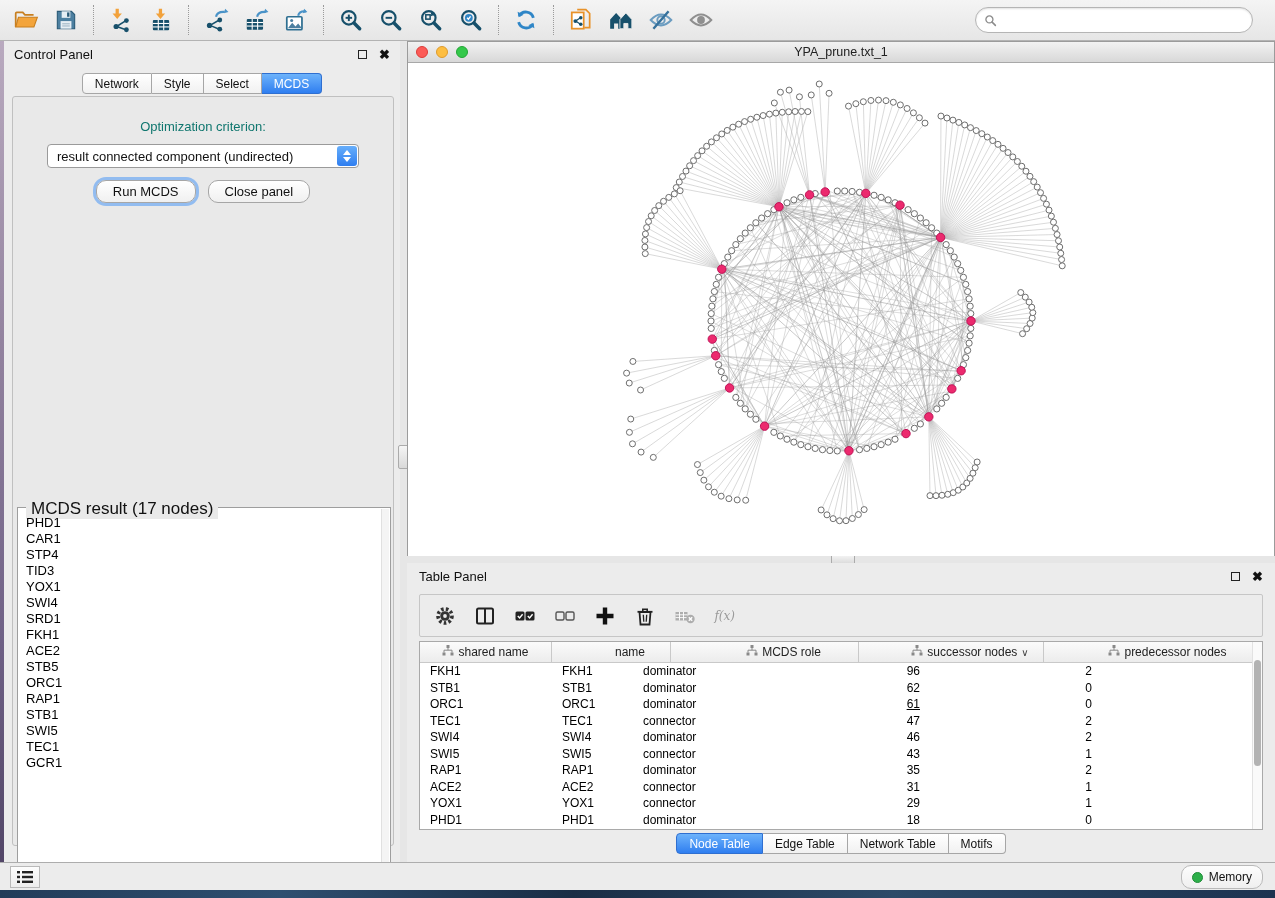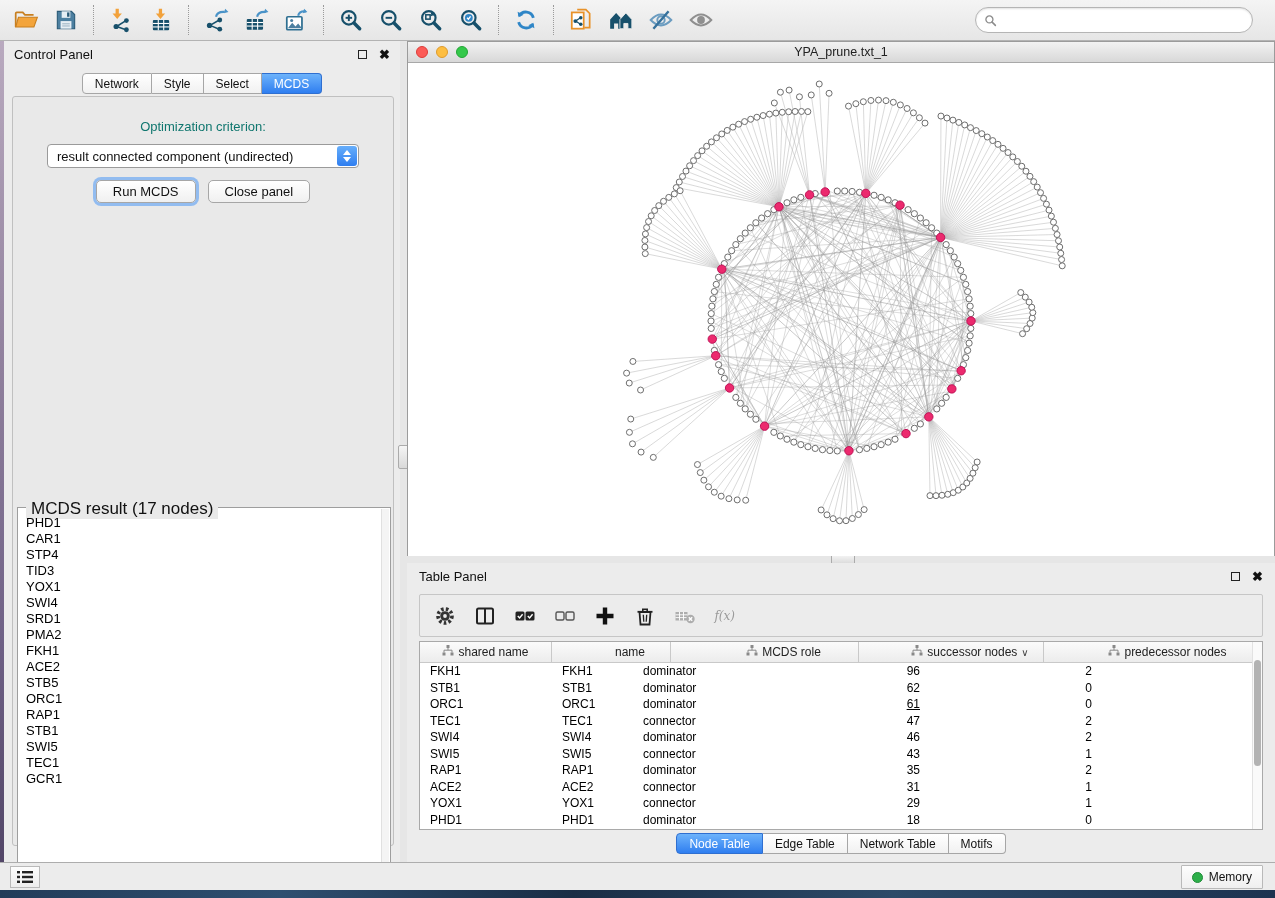--- a/index.html
+++ b/index.html
@@ -53,21 +53,21 @@
     padding:0 26px 0 9px; font-size:13px; color:#111; cursor:pointer; }
   .selectbox .stepper { position:absolute; right:1px; top:1px; width:20px; height:20px;
     border-radius:3px; background:linear-gradient(#66aefb,#2f7ef0);
     display:flex; flex-direction:column; align-items:center; justify-content:center; gap:2px; }
   .stepper .up { width:0; height:0; border-left:4px solid transparent; border-right:4px solid transparent;
     border-bottom:5px solid #fff; }
   .stepper .dn { width:0; height:0; border-left:4px solid transparent; border-right:4px solid transparent;
     border-top:5px solid #fff; }
   .btn-row { display:flex; justify-content:center; gap:12px; margin-top:12px; }
   .mac-btn { height:23px; padding:0 16px; background:linear-gradient(#ffffff,#f0f0f0);
-    border:1px solid #a6a6a6; border-radius:5px; font-size:13px; color:#111; cursor:pointer; }
+    border:1px solid #a6a6a6; border-radius:10px; font-size:13px; color:#111; cursor:pointer; }
   .mac-btn.focused { box-shadow:0 0 0 3px rgba(100,165,245,.65); border-color:#5f9bે3; }
 
   .result-box { position:absolute; left:4px; top:410px; width:374px; height:374px;
     border:1px solid #9e9e9e; background:#fff; }
   .result-legend { position:absolute; top:-9px; left:8px; background:#e9e9e9; padding:0 5px;
     font-size:17px; color:#111; }
   .result-list { position:absolute; inset:1px; overflow:hidden; padding:6px 0 0 7px; }
   .result-item { font-size:13px; line-height:16px; color:#000; cursor:default; }
   .result-scroll { position:absolute; right:1px; top:1px; bottom:1px; width:8px;
     background:#f4f4f4; border-left:1px solid #e0e0e0; }
@@ -122,21 +122,21 @@
 
   .bottom-tabs { position:absolute; left:0; right:0; top:270px; display:flex; justify-content:center; }
 
   
   .status-bar { position:absolute; left:0; top:862px; width:1275px; height:28px;
     background:#ececec; border-top:1px solid #adadad; }
   .list-btn { position:absolute; left:10px; top:3px; width:30px; height:22px;
     background:linear-gradient(#fdfdfd,#ededed); border:1px solid #b9b9b9; display:flex;
     align-items:center; justify-content:center; cursor:pointer; }
   .memory-btn { position:absolute; right:12px; top:2px; height:24px; padding:0 10px;
-    background:linear-gradient(#fdfdfd,#efefef); border:1px solid #b9b9b9; border-radius:1px;
+    background:linear-gradient(#fdfdfd,#efefef); border:1px solid #b9b9b9; border-radius:10px;
     display:flex; align-items:center; gap:6px; font-size:12px; color:#111; cursor:pointer; }
   .memory-dot { width:11px; height:11px; border-radius:50%; background:#2daf4a; border:1px solid #1f8c38; }
 </style>
 </head>
 <body>
 
 <div class="screen">
 
   <div class="toolbar">
     <button class="tb" title="">
@@ -333,21 +333,20 @@
       <div class="result-box">
         <span class="result-legend">MCDS result (17 nodes)</span>
         <div class="result-list" id="mcds-list">
             <div class="result-item">PHD1</div>
             <div class="result-item">CAR1</div>
             <div class="result-item">STP4</div>
             <div class="result-item">TID3</div>
             <div class="result-item">YOX1</div>
             <div class="result-item">SWI4</div>
             <div class="result-item">SRD1</div>
-            <div class="result-item">PMA2</div>
             <div class="result-item">FKH1</div>
             <div class="result-item">ACE2</div>
             <div class="result-item">STB5</div>
             <div class="result-item">ORC1</div>
             <div class="result-item">RAP1</div>
             <div class="result-item">STB1</div>
             <div class="result-item">SWI5</div>
             <div class="result-item">TEC1</div>
             <div class="result-item">GCR1</div>
           </div>

